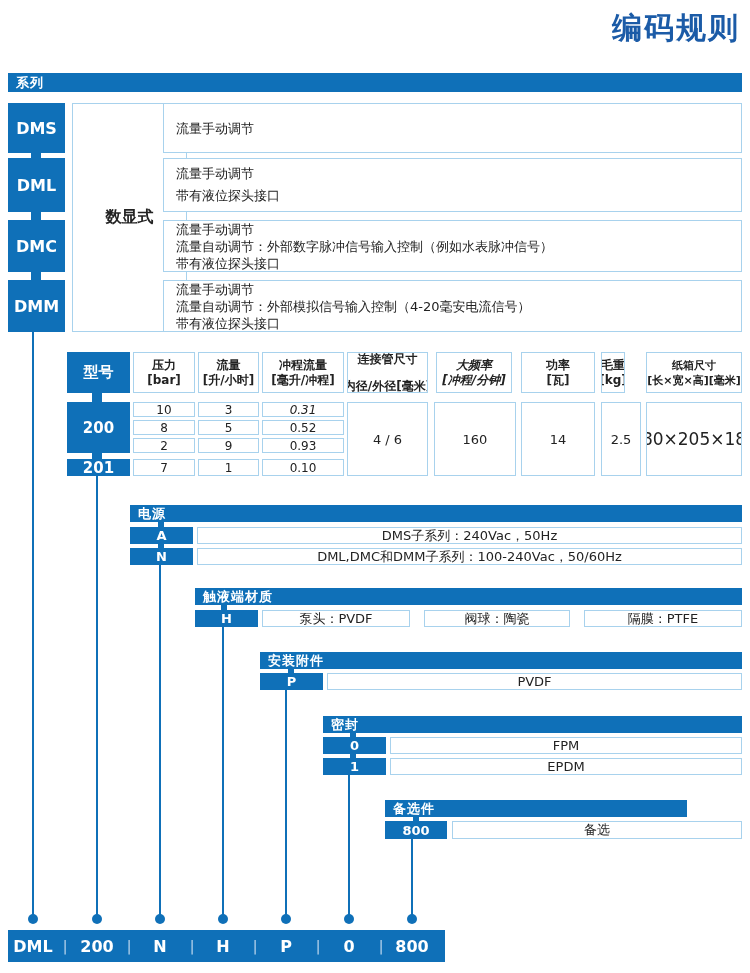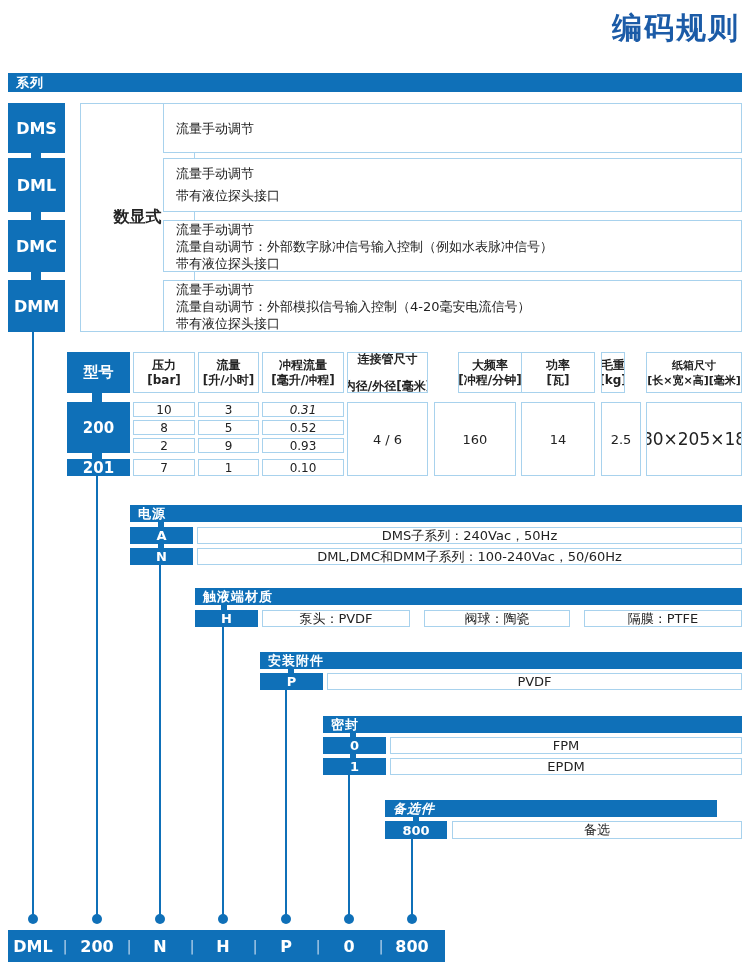--- a/index.html
+++ b/index.html
@@ -43,21 +43,21 @@
   </div>
 
   <div class="abs blue kbox series-key" style="left:8px;top:103px;width:57px;height:50px;">DMS</div>
   <div class="abs tab" style="left:31px;top:152px;width:10px;height:7px;"></div>
   <div class="abs blue kbox series-key" style="left:8px;top:158px;width:57px;height:54px;">DML</div>
   <div class="abs tab" style="left:31px;top:211px;width:10px;height:10px;"></div>
   <div class="abs blue kbox series-key" style="left:8px;top:220px;width:57px;height:52px;">DMC</div>
   <div class="abs tab" style="left:31px;top:271px;width:10px;height:10px;"></div>
   <div class="abs blue kbox series-key" style="left:8px;top:280px;width:57px;height:52px;">DMM</div>
 
-  <div class="abs typebox" style="left:80px;top:103px;width:115px;height:229px;">数显式</div>
+  <div class="abs typebox" style="left:72px;top:103px;width:115px;height:229px;">数显式</div>
 
   <div class="abs descbox" style="left:163px;top:103px;width:579px;height:50px;">
     <div>流量手动调节</div>
   </div>
   <div class="abs descbox" style="left:163px;top:158px;width:579px;height:54px;line-height:22px;">
     <div>流量手动调节</div>
     <div>带有液位探头接口</div>
   </div>
   <div class="abs descbox" style="left:163px;top:220px;width:579px;height:52px;">
     <div>流量手动调节</div>
@@ -80,21 +80,21 @@
     <div>[升/小时]</div>
   </div>
   <div class="abs colhead" style="left:262px;top:352px;width:82px;height:41px;">
     <div>冲程流量</div>
     <div>[毫升/冲程]</div>
   </div>
   <div class="abs colhead" style="left:347px;top:352px;width:81px;height:41px;gap:12px;">
     <div>连接管尺寸</div>
     <div>内径/外径[毫米]</div>
   </div>
-  <div class="abs colhead" style="left:458px;top:352px;width:64px;height:41px;">
+  <div class="abs colhead" style="left:436px;top:352px;width:76px;height:41px;font-style:italic;">
     <div>大频率</div>
     <div>[冲程/分钟]</div>
   </div>
   <div class="abs colhead" style="left:521px;top:352px;width:74px;height:41px;">
     <div>功率</div>
     <div>[瓦]</div>
   </div>
   <div class="abs colhead" style="left:601px;top:352px;width:24px;height:41px;">
     <div>毛重</div>
     <div>[kg]</div>
@@ -158,21 +158,21 @@
   <div class="abs blue hbar" style="left:323px;top:716px;width:419px;height:17px;">
     <span>密封</span>
   </div>
   <div class="abs tab" style="left:350px;top:733px;width:6px;height:4px;"></div>
   <div class="abs blue kbox opt-key" style="left:323px;top:737px;width:63px;height:17px;">0</div>
   <div class="abs wbox" style="left:390px;top:737px;width:352px;height:17px;">FPM</div>
   <div class="abs tab" style="left:350px;top:754px;width:6px;height:4px;"></div>
   <div class="abs blue kbox opt-key" style="left:323px;top:758px;width:63px;height:17px;">1</div>
   <div class="abs wbox" style="left:390px;top:758px;width:352px;height:17px;">EPDM</div>
 
-  <div class="abs blue hbar" style="left:385px;top:800px;width:332px;height:17px;font-style:italic;">
+  <div class="abs blue hbar" style="left:385px;top:800px;width:302px;height:17px;">
     <span>备选件</span>
   </div>
   <div class="abs tab" style="left:413px;top:817px;width:6px;height:4px;"></div>
   <div class="abs blue kbox opt-key" style="left:385px;top:821px;width:62px;height:18px;">800</div>
   <div class="abs wbox" style="left:452px;top:821px;width:290px;height:18px;">备选</div>
 
   <div class="abs vline" style="left:32px;top:332px;height:584px;"></div>
   <div class="abs vline" style="left:96px;top:476px;height:440px;"></div>
   <div class="abs vline" style="left:159px;top:565px;height:351px;"></div>
   <div class="abs vline" style="left:222px;top:627px;height:289px;"></div>

